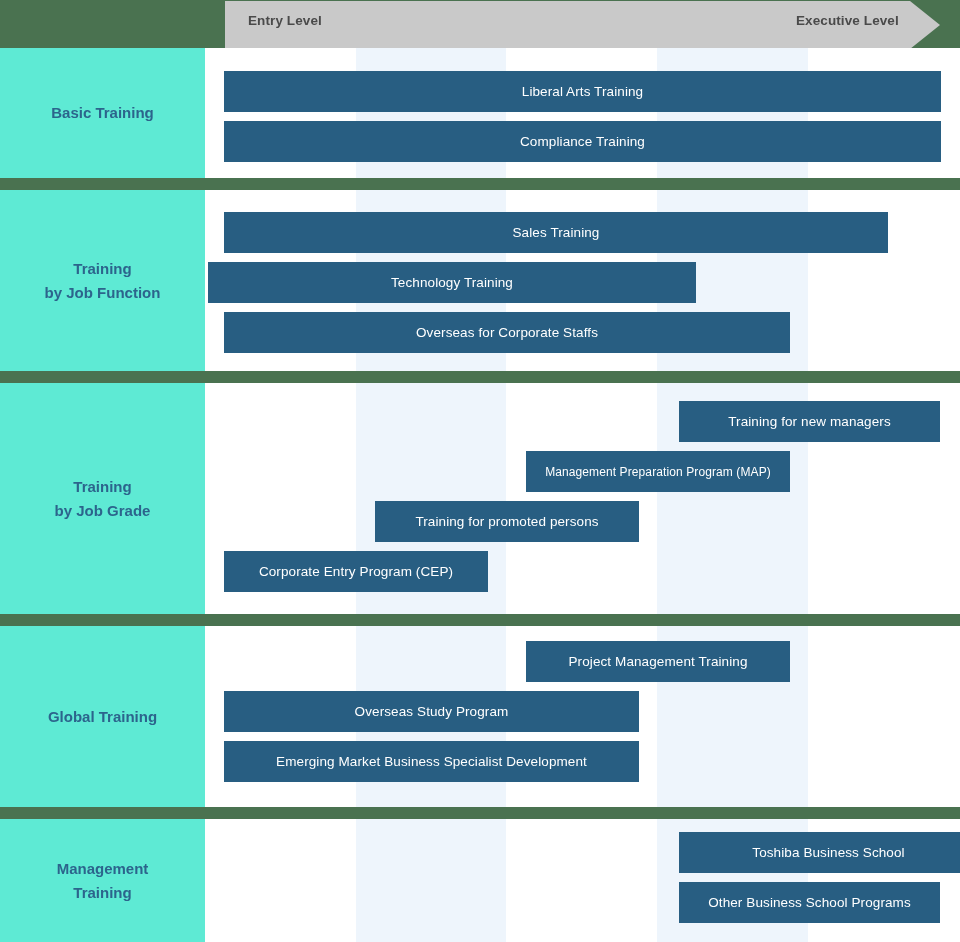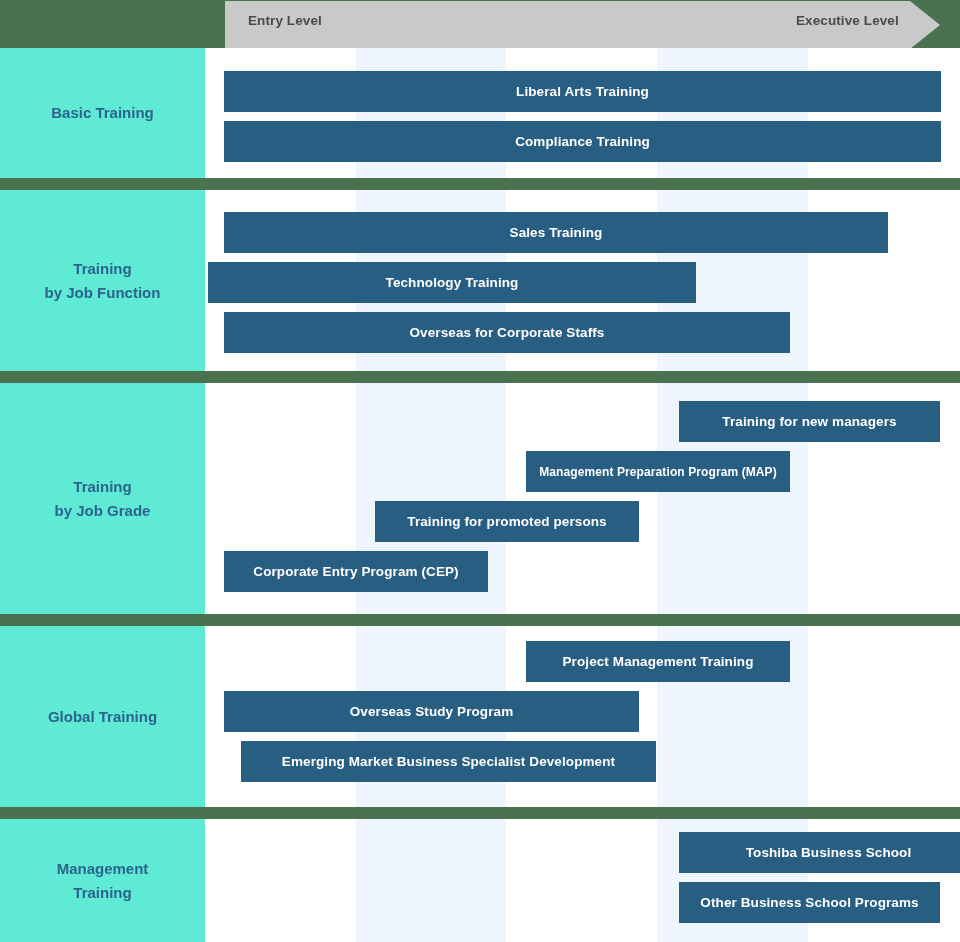--- a/index.html
+++ b/index.html
@@ -57,21 +57,21 @@
   .divider{
     position:absolute; left:0; width:960px; height:12px;
     background:#4a7250;
   }
 
   
   .bar{
     position:absolute; height:41px;
     background:#285e82;
     display:flex; align-items:center; justify-content:center;
-    color:#ffffff; font-weight:bold; font-size:13.5px;
+    color:#ffffff; font-weight:normal; font-size:13.5px;
     letter-spacing:.1px; white-space:nowrap;
     box-sizing:border-box;
   }
 </style>
 </head>
 <body>
 
 <div id="stage">
 
   <div class="header-band">
@@ -134,21 +134,21 @@
 
   <div class="row" style="top:626px;height:181px;">
     <div class="row-label">
       <span>Global Training</span>
     </div>
     <div class="row-body">
       <div class="stripe s1"></div>
       <div class="stripe s2"></div>
       <div class="bar" style="left:321px;width:264px;top:15px;">Project Management Training</div>
       <div class="bar" style="left:19px;width:415px;top:65px;">Overseas Study Program</div>
-      <div class="bar" style="left:19px;width:415px;top:115px;margin-left:17px;">Emerging Market Business Specialist Development</div>
+      <div class="bar" style="left:19px;width:415px;top:115px;">Emerging Market Business Specialist Development</div>
     </div>
   </div>
   <div class="divider" style="top:807px;"></div>
 
   <div class="row" style="top:819px;height:123px;">
     <div class="row-label">
       <div>
         <span>Management</span><br>
         <span>Training</span>
       </div>

